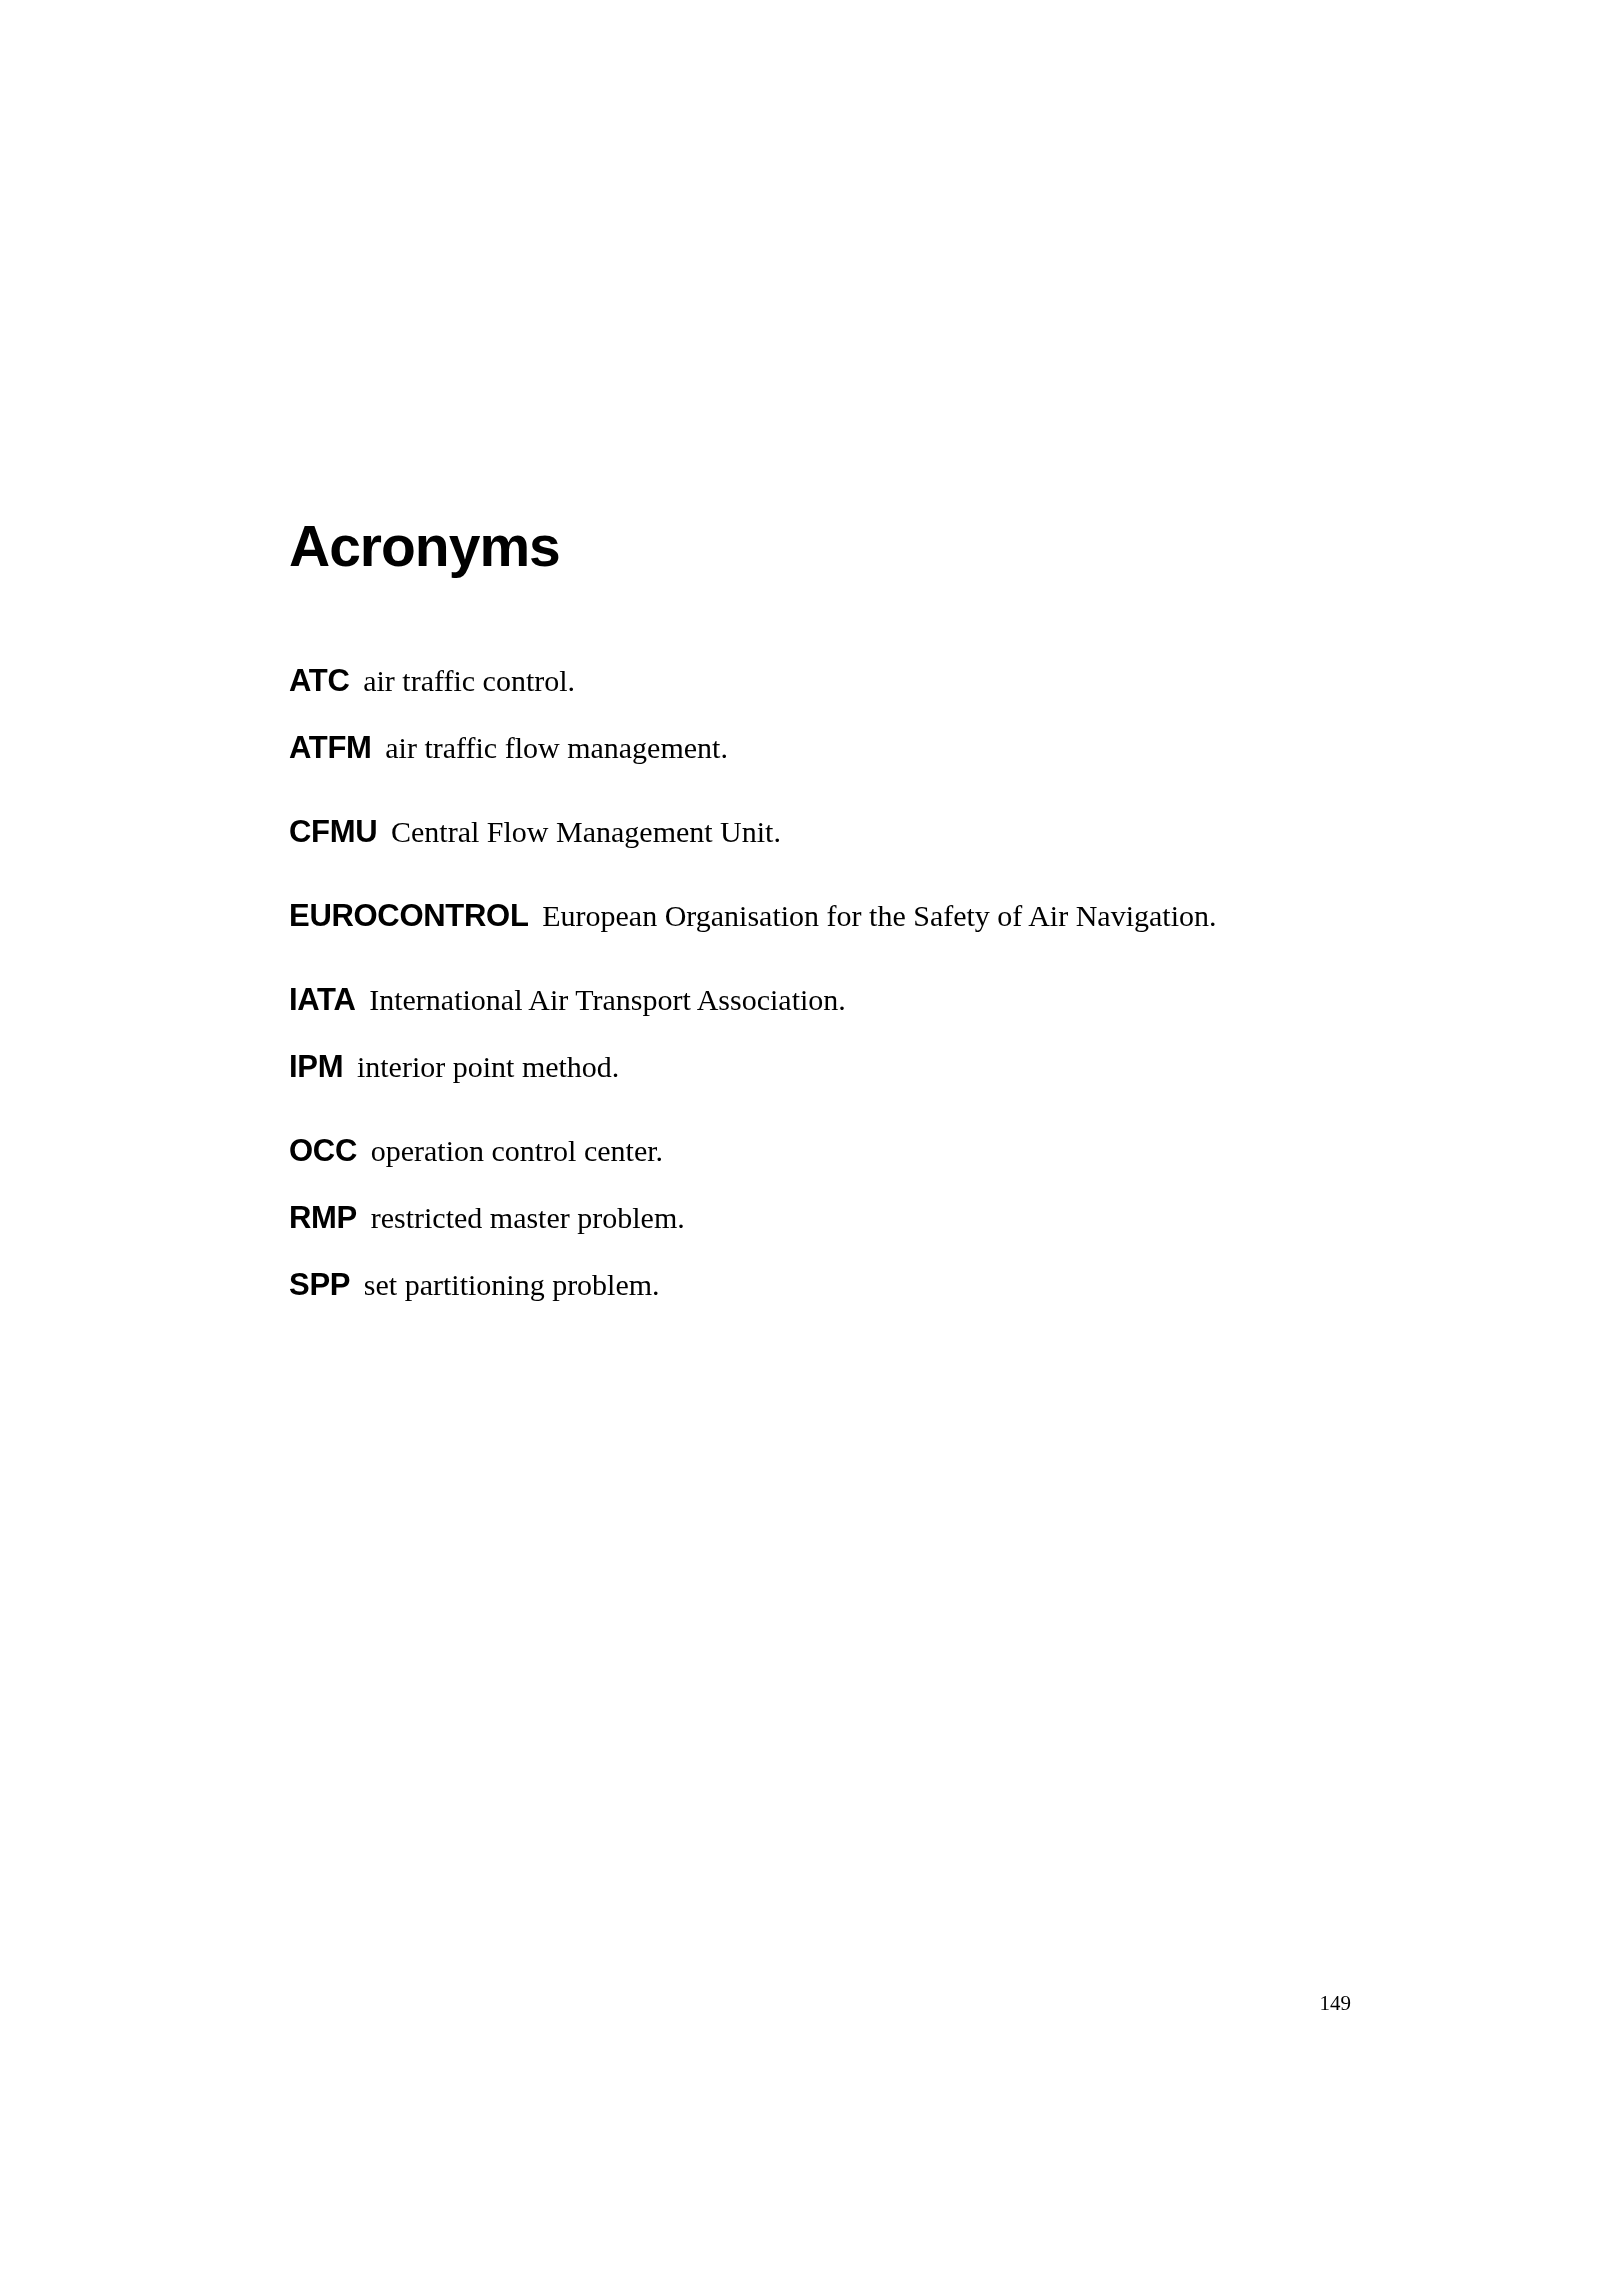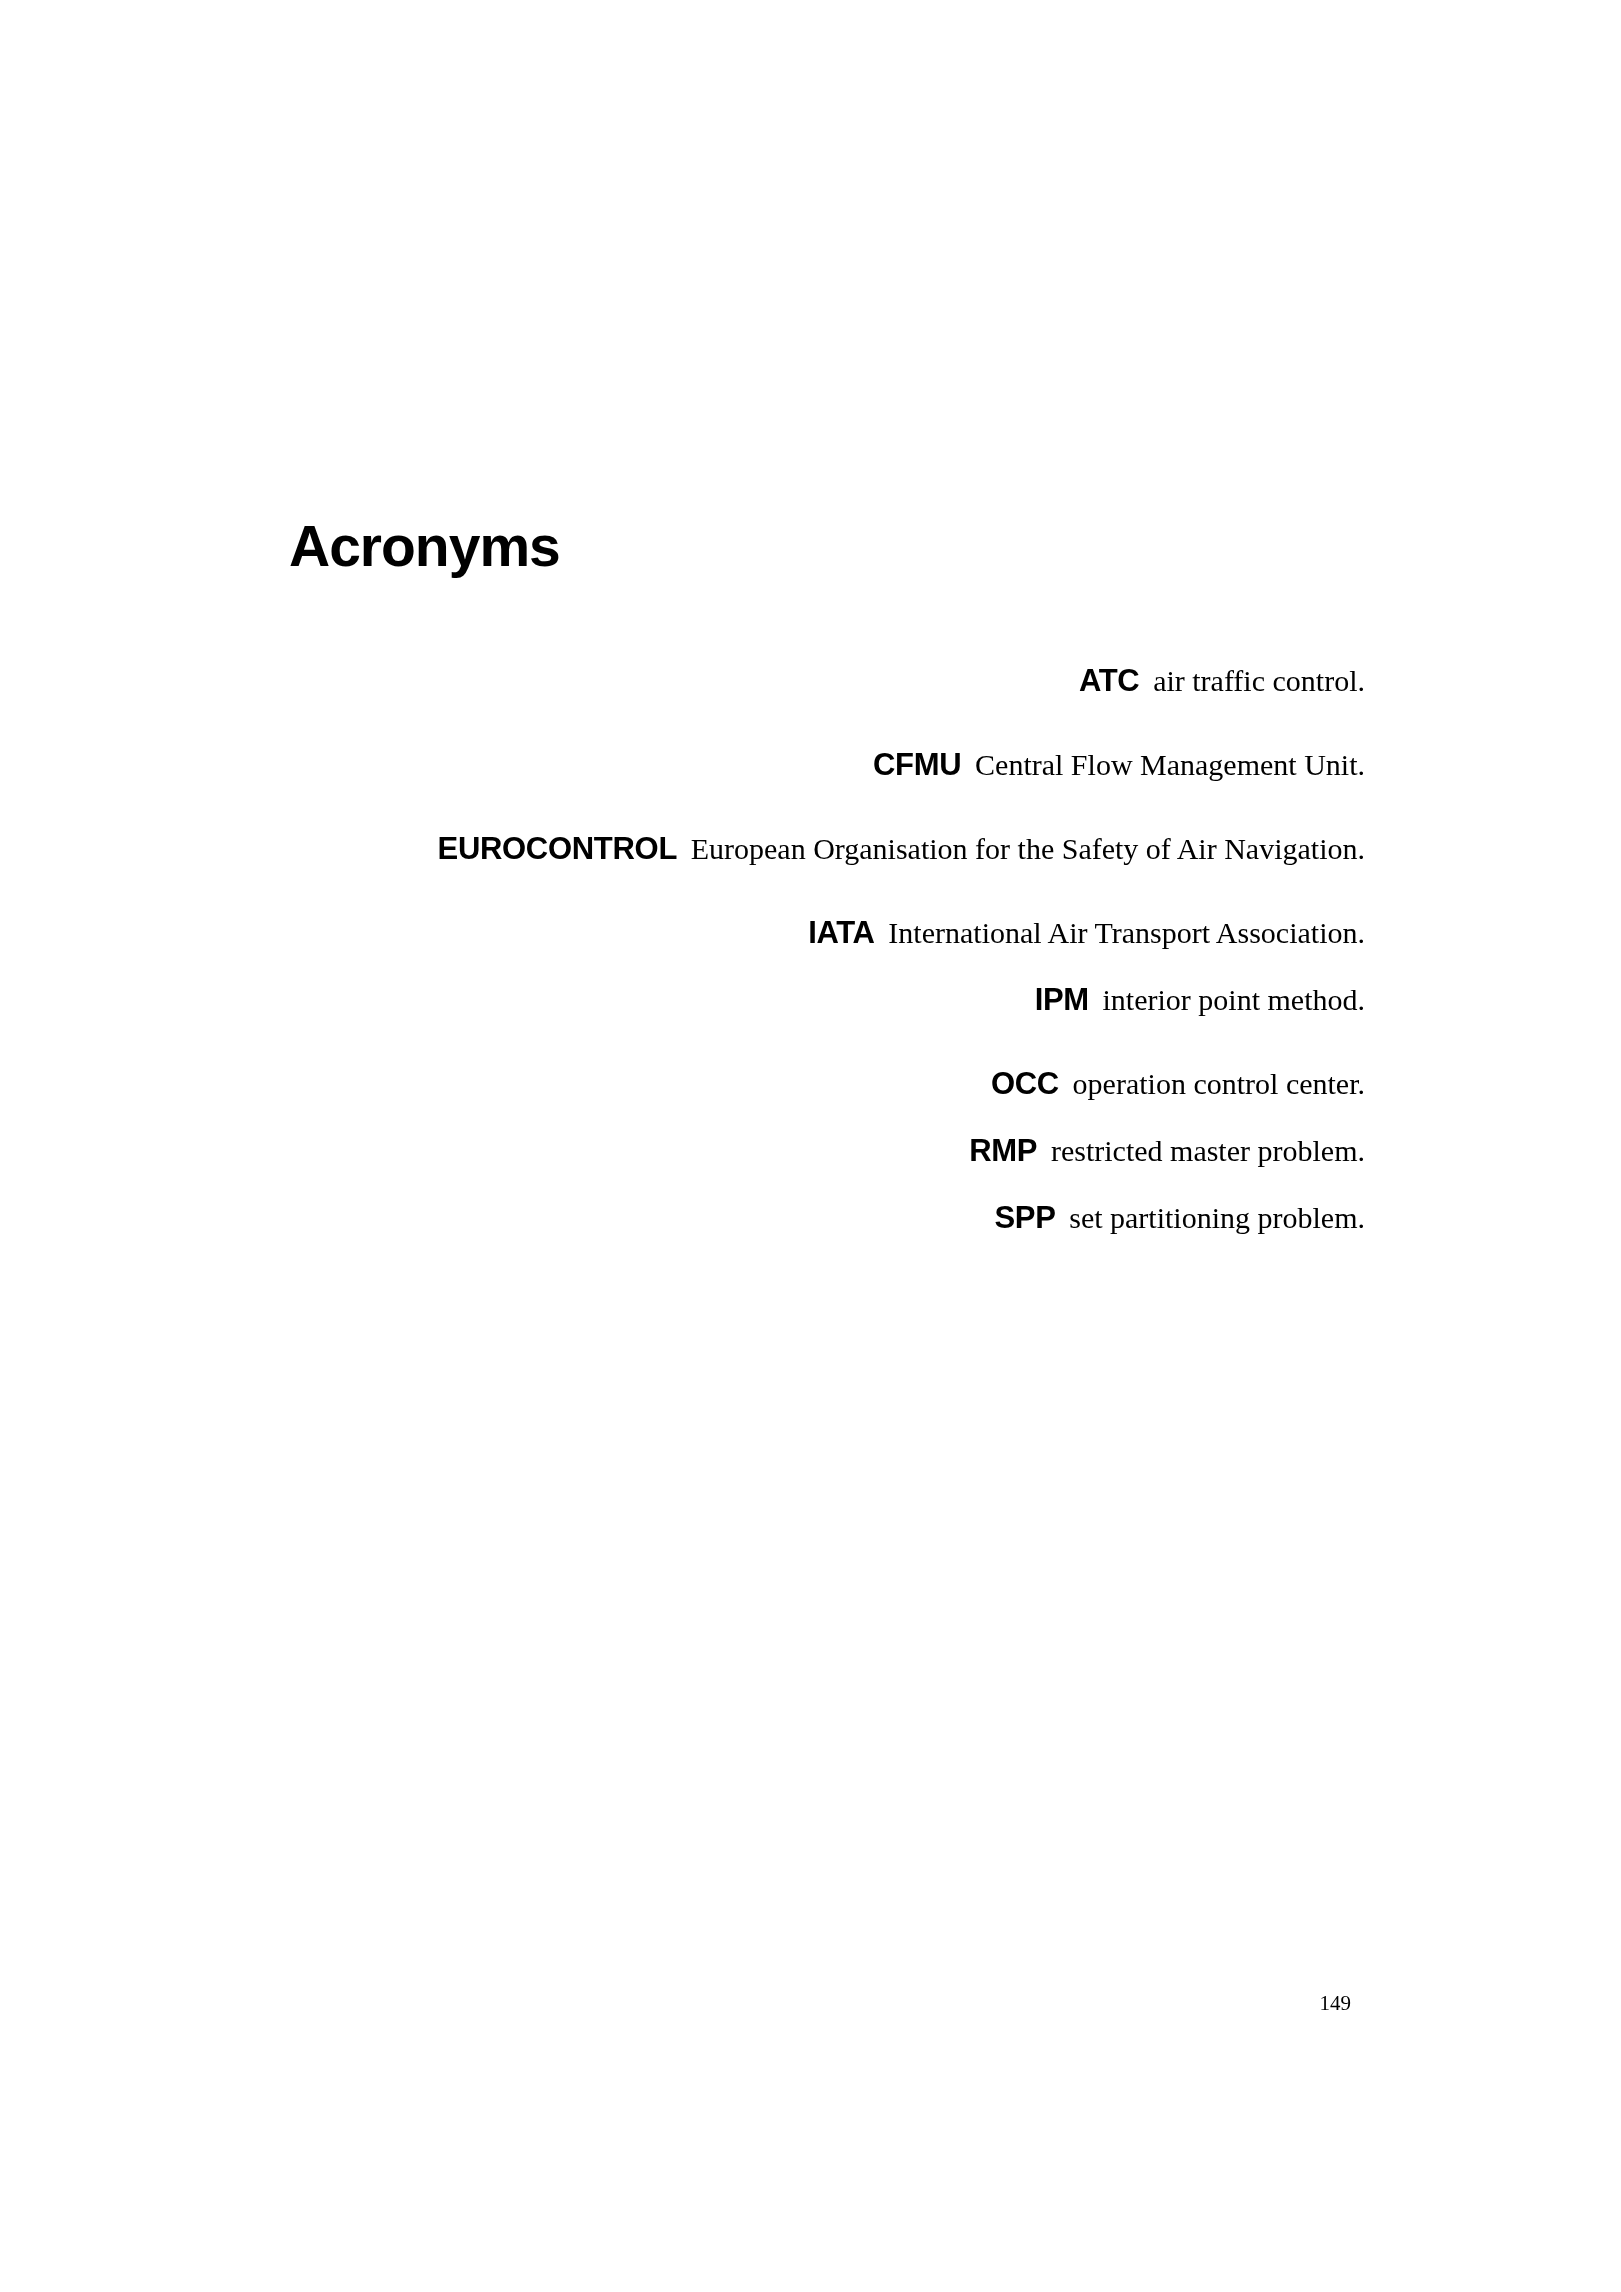--- a/index.html
+++ b/index.html
@@ -34,21 +34,20 @@
     position: absolute;
     left: 289px;
     top: 661px;
     right: 284px;
   }
   .entry {
     font-size: 30px;
     line-height: 39px;
     margin-top: 28px;
     white-space: nowrap;
-    text-align: right;
   }
   .entry:first-child { margin-top: 0; }
   .entry.gap-large { margin-top: 45px; }
   .acro {
     font-family: "Liberation Sans", sans-serif;
     font-weight: 700;
     font-size: 31px;
     margin-right: 13.7px;
     letter-spacing: -0.3px;
   }
@@ -68,20 +67,21 @@
 <body>
 
 <div class="page">
 
   <h1 class="title">Acronyms</h1>
 
   <div class="entries">
 
     <div class="entry"><span class="acro">ATC</span><span class="def">air traffic control.</span></div>
 
+    <div class="entry"><span class="acro">ATFM</span><span class="def">air traffic flow management.</span></div>
 
     <div class="entry gap-large"><span class="acro">CFMU</span><span class="def">Central Flow Management Unit.</span></div>
 
     <div class="entry gap-large"><span class="acro">EUROCONTROL</span><span class="def">European Organisation for the Safety of Air Navigation.</span></div>
 
     <div class="entry gap-large"><span class="acro">IATA</span><span class="def">International Air Transport Association.</span></div>
 
     <div class="entry"><span class="acro">IPM</span><span class="def">interior point method.</span></div>
 
 

